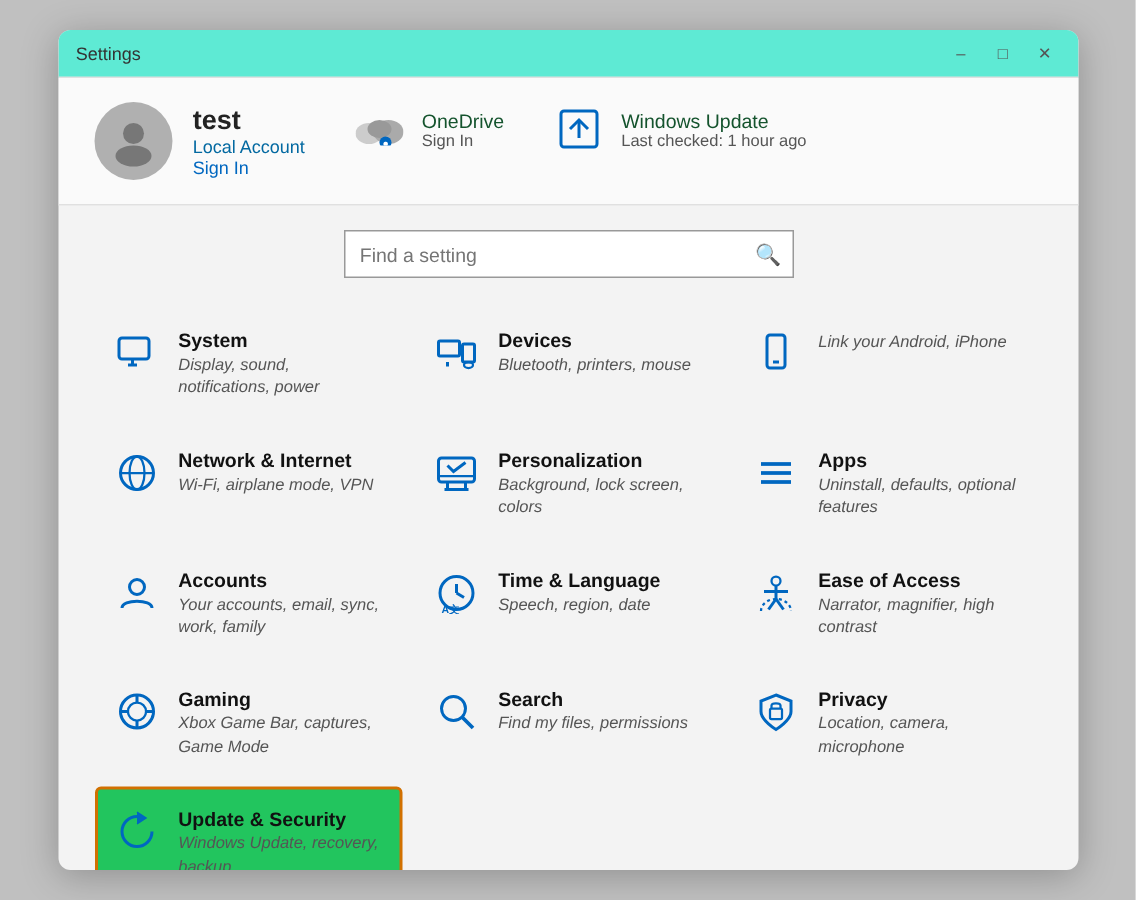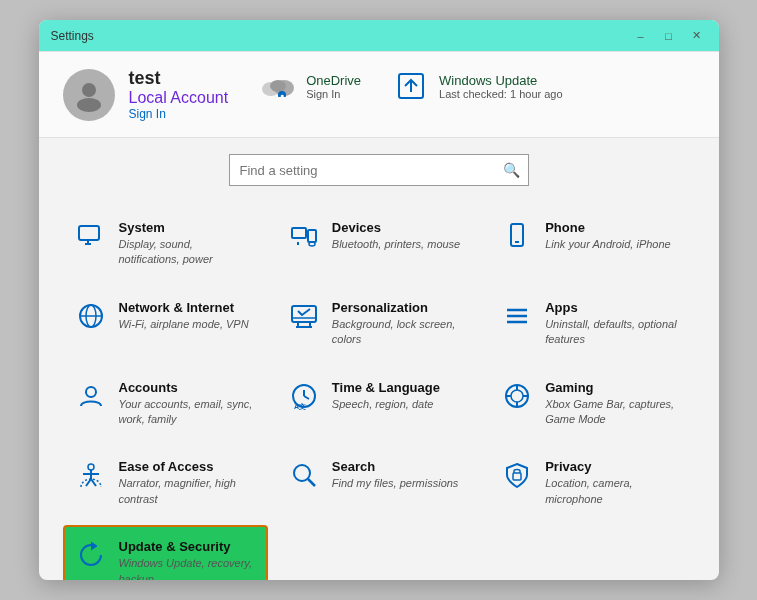--- a/index.html
+++ b/index.html
@@ -71,21 +71,21 @@
       height: 52px;
       background: #b0b0b0;
       border-radius: 50%;
       display: flex;
       align-items: center;
       justify-content: center;
     }
     .avatar svg { width: 36px; height: 36px; }
     .profile-text { display: flex; flex-direction: column; }
     .profile-name { font-size: 18px; font-weight: 600; color: #222; }
-    .profile-account { font-size: 16px; color: #6d28d9; }
+    .profile-account { font-size: 12px; color: #0369a1; }
     .profile-signin { font-size: 12px; color: #0067c0; cursor: pointer; }
 
     .service-item {
       display: flex;
       align-items: center;
       gap: 10px;
       cursor: pointer;
     }
     .service-icon {
       width: 36px;
@@ -264,21 +264,20 @@
       </div>
 
       <div class="settings-item">
         <div class="settings-item-icon">
           <svg width="28" height="28" viewBox="0 0 28 28" fill="none">
             <rect x="8" y="2" width="12" height="22" rx="2" stroke="#0067c0" stroke-width="2" fill="none"></rect>
             <line x1="12" y1="20" x2="16" y2="20" stroke="#0067c0" stroke-width="2"></line>
           </svg>
         </div>
         <div class="settings-item-text">
-          <span class="settings-item-title">Phone</span>
           <span class="settings-item-desc">Link your Android, iPhone</span>
         </div>
       </div>
 
       <div class="settings-item">
         <div class="settings-item-icon">
           <svg width="28" height="28" viewBox="0 0 28 28" fill="none">
             <circle cx="14" cy="14" r="11" stroke="#0067c0" stroke-width="2" fill="none"></circle>
             <ellipse cx="14" cy="14" rx="5" ry="11" stroke="#0067c0" stroke-width="1.5" fill="none"></ellipse>
             <line x1="3" y1="14" x2="25" y2="14" stroke="#0067c0" stroke-width="1.5"></line>
@@ -345,54 +344,54 @@
         </div>
         <div class="settings-item-text">
           <span class="settings-item-title">Time &amp; Language</span>
           <span class="settings-item-desc">Speech, region, date</span>
         </div>
       </div>
 
       <div class="settings-item">
         <div class="settings-item-icon">
           <svg width="28" height="28" viewBox="0 0 28 28" fill="none">
+            <circle cx="14" cy="6" r="3" stroke="#0067c0" stroke-width="1.5" fill="none"></circle>
+            <line x1="14" y1="9" x2="14" y2="18" stroke="#0067c0" stroke-width="2"></line>
+            <line x1="6" y1="13" x2="22" y2="13" stroke="#0067c0" stroke-width="2"></line>
+            <line x1="14" y1="18" x2="9" y2="25" stroke="#0067c0" stroke-width="2"></line>
+            <line x1="14" y1="18" x2="19" y2="25" stroke="#0067c0" stroke-width="2"></line>
+            <path d="M4 26 A10 8 0 0 1 24 26" stroke="#0067c0" stroke-width="1.5" fill="none" stroke-dasharray="2 2"></path>
+          </svg>
+        </div>
+        <div class="settings-item-text">
+          <span class="settings-item-title">Ease of Access</span>
+          <span class="settings-item-desc">Narrator, magnifier, high contrast</span>
+        </div>
+      </div>
+
+      <div class="settings-item">
+        <div class="settings-item-icon">
+          <svg width="28" height="28" viewBox="0 0 28 28" fill="none">
             <circle cx="14" cy="14" r="11" stroke="#0067c0" stroke-width="2" fill="none"></circle>
             <circle cx="14" cy="14" r="6" stroke="#0067c0" stroke-width="1.5" fill="none"></circle>
             <line x1="14" y1="3" x2="14" y2="8" stroke="#0067c0" stroke-width="2"></line>
             <line x1="14" y1="20" x2="14" y2="25" stroke="#0067c0" stroke-width="2"></line>
             <line x1="3" y1="14" x2="8" y2="14" stroke="#0067c0" stroke-width="2"></line>
             <line x1="20" y1="14" x2="25" y2="14" stroke="#0067c0" stroke-width="2"></line>
           </svg>
         </div>
         <div class="settings-item-text">
           <span class="settings-item-title">Gaming</span>
           <span class="settings-item-desc">Xbox Game Bar, captures, Game Mode</span>
         </div>
       </div>
 
       <div class="settings-item">
         <div class="settings-item-icon">
           <svg width="28" height="28" viewBox="0 0 28 28" fill="none">
-            <circle cx="14" cy="6" r="3" stroke="#0067c0" stroke-width="1.5" fill="none"></circle>
-            <line x1="14" y1="9" x2="14" y2="18" stroke="#0067c0" stroke-width="2"></line>
-            <line x1="6" y1="13" x2="22" y2="13" stroke="#0067c0" stroke-width="2"></line>
-            <line x1="14" y1="18" x2="9" y2="25" stroke="#0067c0" stroke-width="2"></line>
-            <line x1="14" y1="18" x2="19" y2="25" stroke="#0067c0" stroke-width="2"></line>
-            <path d="M4 26 A10 8 0 0 1 24 26" stroke="#0067c0" stroke-width="1.5" fill="none" stroke-dasharray="2 2"></path>
-          </svg>
-        </div>
-        <div class="settings-item-text">
-          <span class="settings-item-title">Ease of Access</span>
-          <span class="settings-item-desc">Narrator, magnifier, high contrast</span>
-        </div>
-      </div>
-
-      <div class="settings-item">
-        <div class="settings-item-icon">
-          <svg width="28" height="28" viewBox="0 0 28 28" fill="none">
             <circle cx="12" cy="12" r="8" stroke="#0067c0" stroke-width="2" fill="none"></circle>
             <line x1="18" y1="18" x2="25" y2="25" stroke="#0067c0" stroke-width="2.5"></line>
           </svg>
         </div>
         <div class="settings-item-text">
           <span class="settings-item-title">Search</span>
           <span class="settings-item-desc">Find my files, permissions</span>
         </div>
       </div>
 

